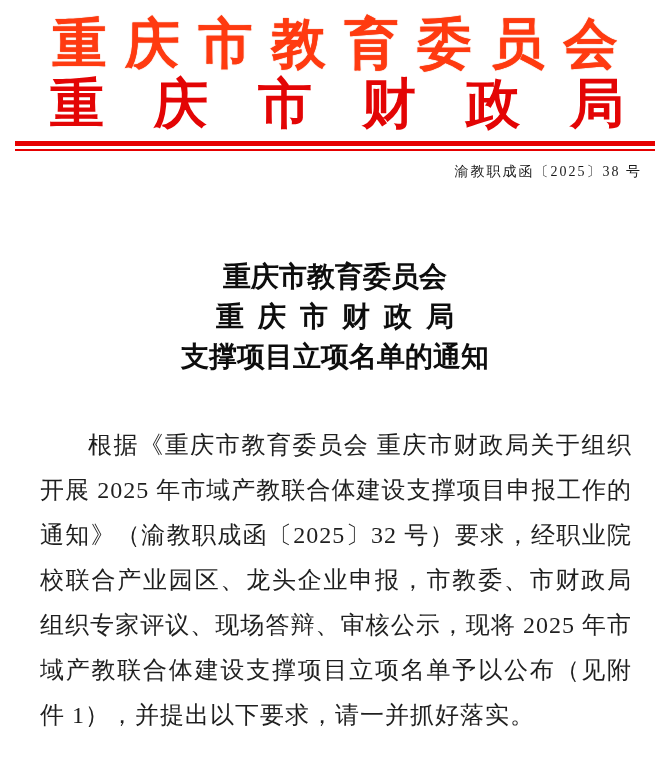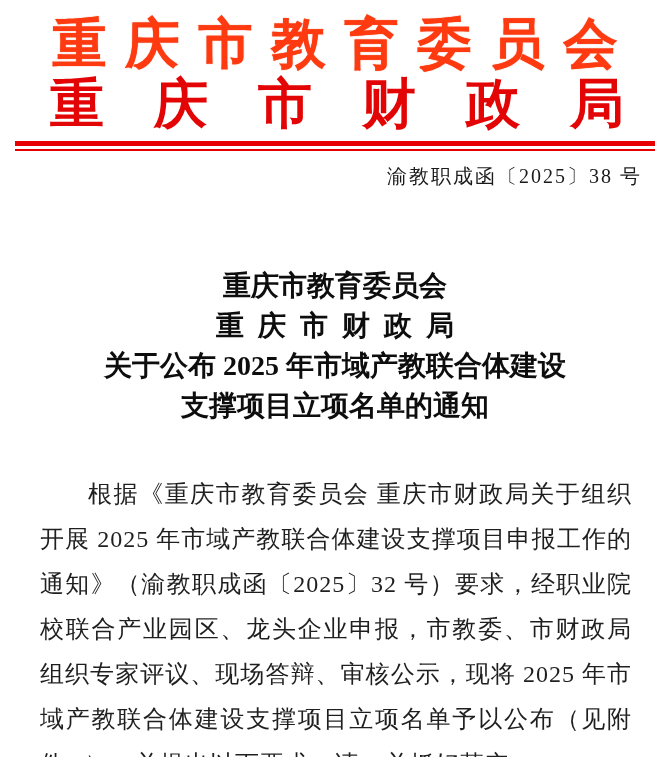--- a/index.html
+++ b/index.html
@@ -43,21 +43,21 @@
     margin: 6px 15px 0 15px;
   }
   .rule-thick { height: 5px; background: #e60000; }
   .rule-gap   { height: 3px; background: #ffffff; }
   .rule-thin  { height: 2px; background: #e60000; }
 
   
   .doc-number {
     margin: 12px 28px 0 0;
     text-align: right;
-    font-size: 20px;
+    font-size: 14px;
     color: #1a1a1a;
     letter-spacing: 2px;
   }
 
   
   .title-block {
     margin-top: 76px;
     text-align: center;
     font-weight: 700;
     color: #0d0d0d;
@@ -106,21 +106,20 @@
     <div class="rule-thick"></div>
     <div class="rule-gap"></div>
     <div class="rule-thin"></div>
   </div>
 
   <div class="doc-number">渝教职成函〔2025〕38 号</div>
 
   <div class="title-block">
     <div class="title-line">重庆市教育委员会</div>
     <div class="title-line title-line-spaced">重庆市财政局</div>
-    <div class="title-line">关于公布 2025 年市域产教联合体建设</div>
     <div class="title-line">支撑项目立项名单的通知</div>
   </div>
 
   <div class="body-block">
     <div class="paragraph">根据《重庆市教育委员会 重庆市财政局关于组织开展 2025 年市域产教联合体建设支撑项目申报工作的通知》（渝教职成函〔2025〕32 号）要求，经职业院校联合产业园区、龙头企业申报，市教委、市财政局组织专家评议、现场答辩、审核公示，现将 2025 年市域产教联合体建设支撑项目立项名单予以公布（见附件 1），并提出以下要求，请一并抓好落实。</div>
   </div>
 
 </div>
 
 </body></html>

